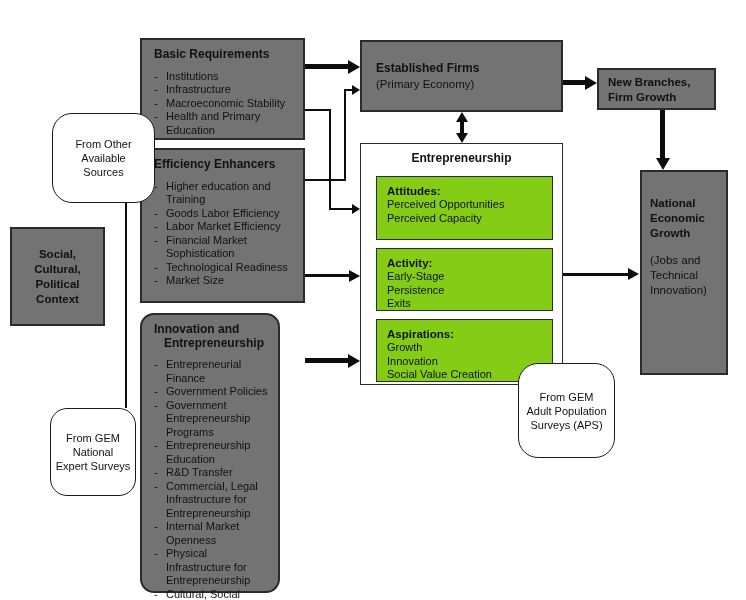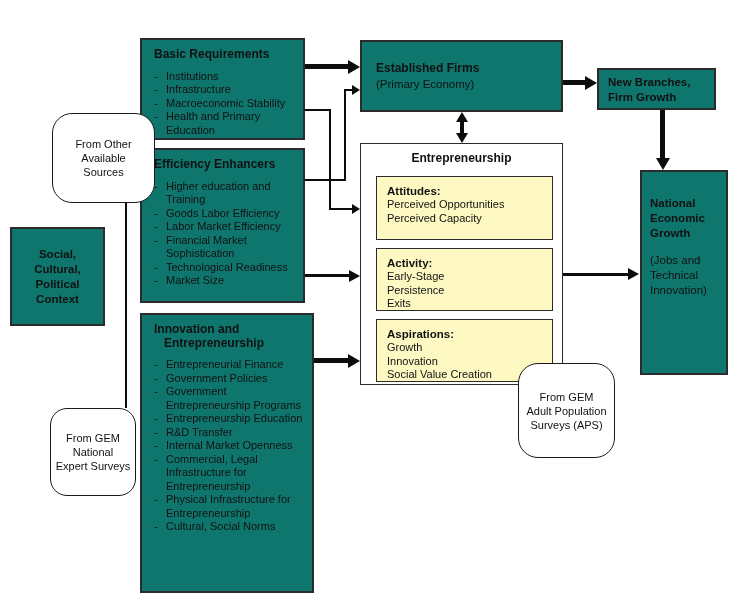--- a/index.html
+++ b/index.html
@@ -1,38 +1,38 @@
 <!DOCTYPE html>
 <html><head>
 <meta charset="utf-8">
 <style>
   html,body{margin:0;padding:0;background:#ffffff;}
   #canvas{
     position:relative;width:746px;height:600px;background:#ffffff;
     font-family:"Liberation Sans","DejaVu Sans",sans-serif;color:#111;
     overflow:hidden;
   }
-  .box{position:absolute;background:#0f766e;border:2px solid #2b2b2b;box-sizing:border-box;z-index:2;}
+  .box{position:absolute;background:#737373;border:2px solid #2b2b2b;box-sizing:border-box;z-index:2;}
   .wbox{position:absolute;background:#ffffff;border:1.5px solid #2b2b2b;box-sizing:border-box;z-index:2;}
   .rbox{position:absolute;background:#ffffff;border:1.6px solid #1a1a1a;border-radius:20px;box-sizing:border-box;z-index:4;
         display:flex;align-items:center;justify-content:center;text-align:center;
         font-size:11px;line-height:14px;white-space:pre-line;padding:4px;}
   .ln{position:absolute;background:#0d0d0d;z-index:1;}
   .tri{position:absolute;width:0;height:0;z-index:3;}
   .tri-r-thick{border-top:7px solid transparent;border-bottom:7px solid transparent;border-left:12px solid #0d0d0d;}
   .tri-r-med{border-top:6px solid transparent;border-bottom:6px solid transparent;border-left:11px solid #0d0d0d;}
   .tri-r-sm{border-top:5px solid transparent;border-bottom:5px solid transparent;border-left:8px solid #0d0d0d;}
   .tri-d{border-left:7px solid transparent;border-right:7px solid transparent;border-top:12px solid #0d0d0d;}
   .tri-u-sm{border-left:6px solid transparent;border-right:6px solid transparent;border-bottom:10px solid #0d0d0d;}
   .tri-d-sm{border-left:6px solid transparent;border-right:6px solid transparent;border-top:10px solid #0d0d0d;}
   .pillar-title{font-weight:bold;font-size:12px;line-height:13.5px;padding:8px 6px 8px 22px;text-indent:-10px;}
   .p-items{padding:0 4px 0 12px;}
   .p-item{position:relative;padding-left:12px;font-size:11px;line-height:13.5px;}
   .p-item::before{content:"-";position:absolute;left:0;top:0;}
-  .sec-box{position:absolute;background:#fef9c3;border:1.5px solid #2b2b2b;box-sizing:border-box;
+  .sec-box{position:absolute;background:#84cc16;border:1.5px solid #2b2b2b;box-sizing:border-box;
            left:15px;width:177px;padding:7px 6px 0 10px;}
   .sec-title{font-weight:bold;font-size:11.5px;line-height:14px;}
   .sec-item{font-size:11px;line-height:13.5px;}
   .ef-title{font-weight:bold;font-size:12px;line-height:16px;}
   .ef-sub{font-size:11.5px;line-height:16px;}
   .pre{white-space:pre-line;}
 </style>
 </head>
 <body>
 
@@ -87,30 +87,30 @@
     <div class="p-items">
       <div class="p-item">Higher education and Training</div>
       <div class="p-item">Goods Labor Efficiency</div>
       <div class="p-item">Labor Market Efficiency</div>
       <div class="p-item">Financial Market Sophistication</div>
       <div class="p-item">Technological Readiness</div>
       <div class="p-item">Market Size</div>
     </div>
   </div>
 
-  <div class="box" style="left:140px;top:313px;width:174px;height:280px;">
+  <div class="box" style="left:140px;top:313px;width:140px;height:280px;border-radius:14px;">
     <div class="pillar-title">Innovation and Entrepreneurship</div>
     <div class="p-items">
       <div class="p-item">Entrepreneurial Finance</div>
       <div class="p-item">Government Policies</div>
       <div class="p-item">Government Entrepreneurship Programs</div>
       <div class="p-item">Entrepreneurship Education</div>
       <div class="p-item">R&amp;D Transfer</div>
+      <div class="p-item">Commercial, Legal Infrastructure for Entrepreneurship</div>
       <div class="p-item">Internal Market Openness</div>
-      <div class="p-item">Commercial, Legal Infrastructure for Entrepreneurship</div>
       <div class="p-item">Physical Infrastructure for Entrepreneurship</div>
       <div class="p-item">Cultural, Social Norms</div>
     </div>
   </div>
 
   <div class="box" style="left:360px;top:40px;width:203px;height:72px;padding:18px 7px 0 14px;">
     <div class="ef-title">Established Firms</div>
     <div class="ef-sub">(Primary Economy)</div>
   </div>
 

